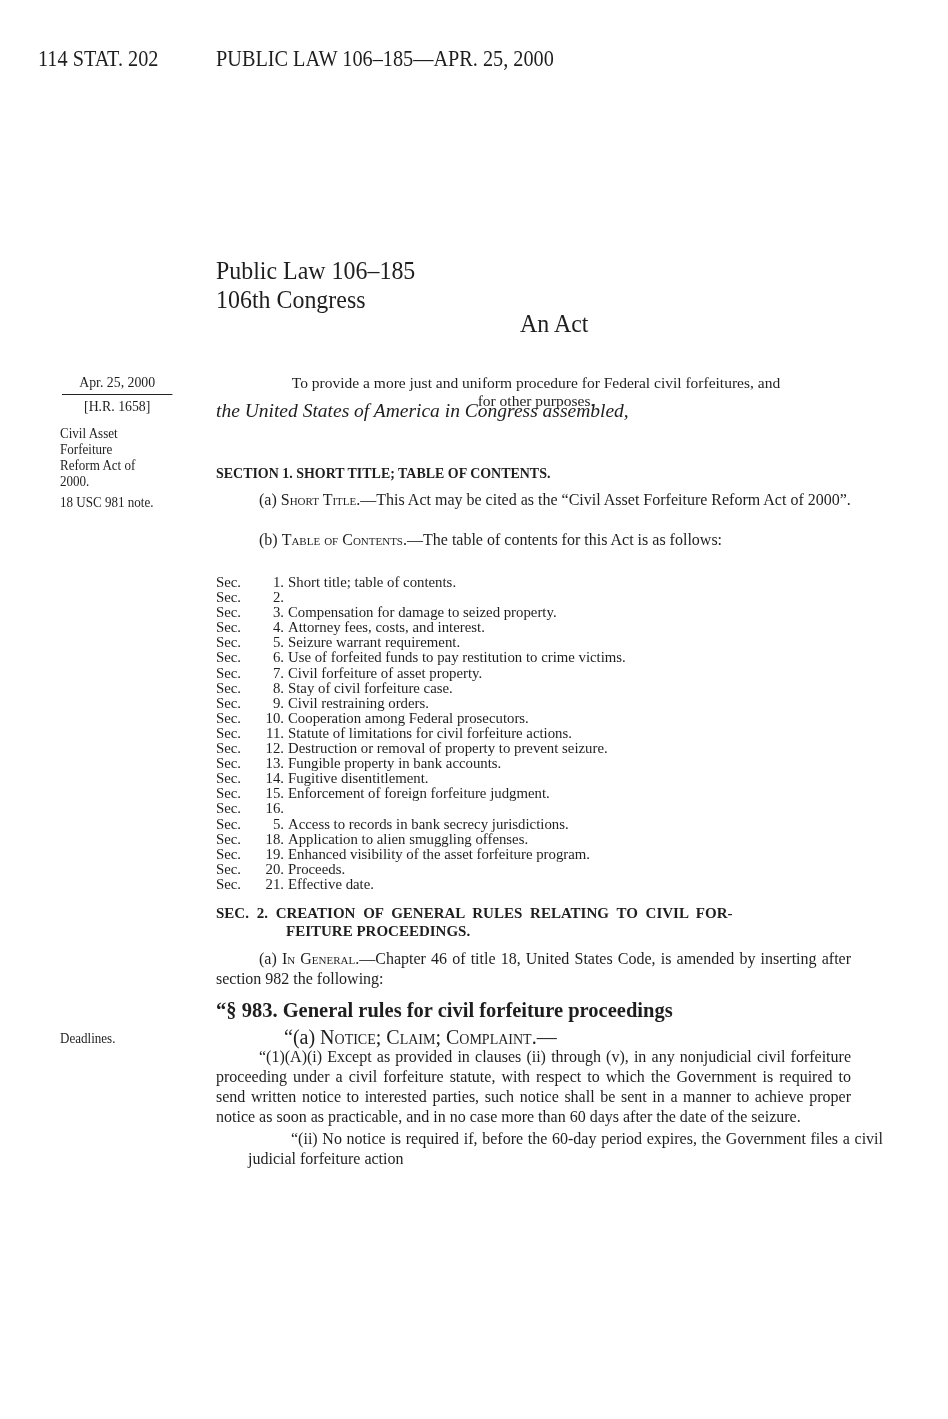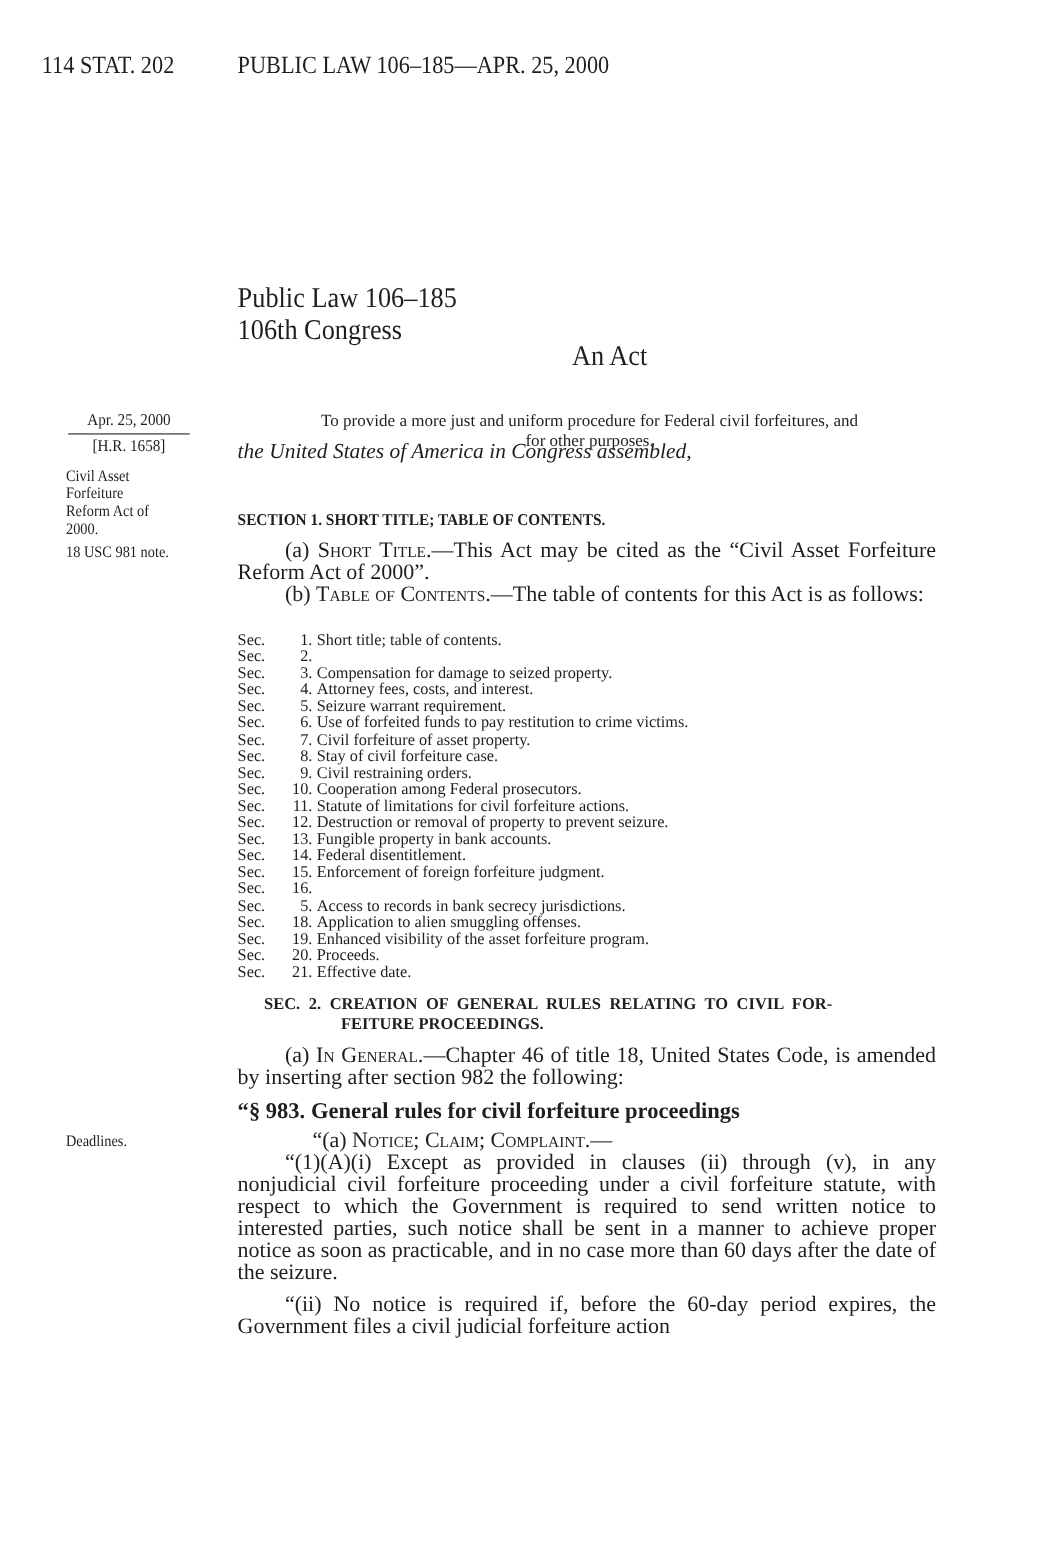--- a/index.html
+++ b/index.html
@@ -20,29 +20,29 @@
   .date-block { left: 62px; top: 374px; width: 120px; text-align: center; font-size: 15px; transform: scaleX(0.92); transform-origin: left top; }
   .date-block .rule { border-top: 1.5px solid #222; margin: 3px 0 3px 0; }
 
   .purpose { left: 216px; top: 374px; width: 640px; text-align: center; font-size: 15.5px; line-height: 18px; }
 
   .enacting { left: 216px; top: 400px; width: 635px; font-size: 19.5px; line-height: 22px; font-style: italic; text-align: justify; text-align-last: left; }
   .indent { text-indent: 43px; }
 
   .sec-head { left: 216px; font-weight: bold; font-size: 15px; transform: scaleX(0.93); transform-origin: left top; white-space: nowrap; }
 
-  .body-para { left: 216px; width: 635px; font-size: 20px; line-height: 20px; text-align: justify; text-align-last: left; }
+  .body-para { left: 216px; width: 635px; font-size: 16px; line-height: 20px; text-align: justify; text-align-last: left; }
   .sc { font-variant: small-caps; }
 
   .toc { left: 216px; top: 575px; font-size: 14.8px; line-height: 15.1px; }
   .toc-row { display: flex; white-space: nowrap; }
   .toc-sec { width: 42px; }
   .toc-num { width: 26px; text-align: right; padding-right: 4px; }
 
-  .sec2-head { left: 216px; top: 904px; width: 640px; font-weight: bold; font-size: 15px; line-height: 18px; margin-left: 24px; }
+  .sec2-head { left: 216px; top: 904px; width: 640px; font-weight: bold; font-size: 15px; line-height: 18px; }
   .sec2-head .l1 { white-space: nowrap; word-spacing: 4px; }
   .sec2-head .l2 { padding-left: 70px; }
 
   .s983 { left: 216px; top: 999px; font-weight: bold; font-size: 20.5px; white-space: nowrap; }
 
   .quote-block { left: 258px; top: 1027px; font-size: 20px; line-height: 20px; margin-left: 26px; }
 </style>
 </head>
 <body>
 
@@ -149,21 +149,21 @@
       <span>Destruction or removal of property to prevent seizure.</span>
     </div>
   <div class="toc-row">
       <span class="toc-sec">Sec.</span>
       <span class="toc-num">13.</span>
       <span>Fungible property in bank accounts.</span>
     </div>
   <div class="toc-row">
       <span class="toc-sec">Sec.</span>
       <span class="toc-num">14.</span>
-      <span>Federal disentitlement.</span>
+      <span>Fugitive disentitlement.</span>
     </div>
   <div class="toc-row">
       <span class="toc-sec">Sec.</span>
       <span class="toc-num">15.</span>
       <span>Enforcement of foreign forfeiture judgment.</span>
     </div>
   <div class="toc-row">
       <span class="toc-sec">Sec.</span>
       <span class="toc-num">16.</span>
     </div>
@@ -208,15 +208,15 @@
 <div class="abs margin-note" style="top:1030px;">Deadlines.</div>
 
 <div class="abs quote-block">
   <span>“(a) </span><span class="sc">Notice; Claim; Complaint.</span><span>—</span>
 </div>
 
 <div class="abs body-para" style="top:1047px;">
   <div style="text-indent:43px;">“(1)(A)(i) Except as provided in clauses (ii) through (v), in any nonjudicial civil forfeiture proceeding under a civil forfeiture statute, with respect to which the Government is required to send written notice to interested parties, such notice shall be sent in a manner to achieve proper notice as soon as practicable, and in no case more than 60 days after the date of the seizure.</div>
 </div>
 
-<div class="abs body-para" style="top:1176px;">
+<div class="abs body-para" style="top:1129px;margin-left:32px;">
   <div style="text-indent:43px;">“(ii) No notice is required if, before the 60-day period expires, the Government files a civil judicial forfeiture action</div>
 </div>
 
 </body></html>

